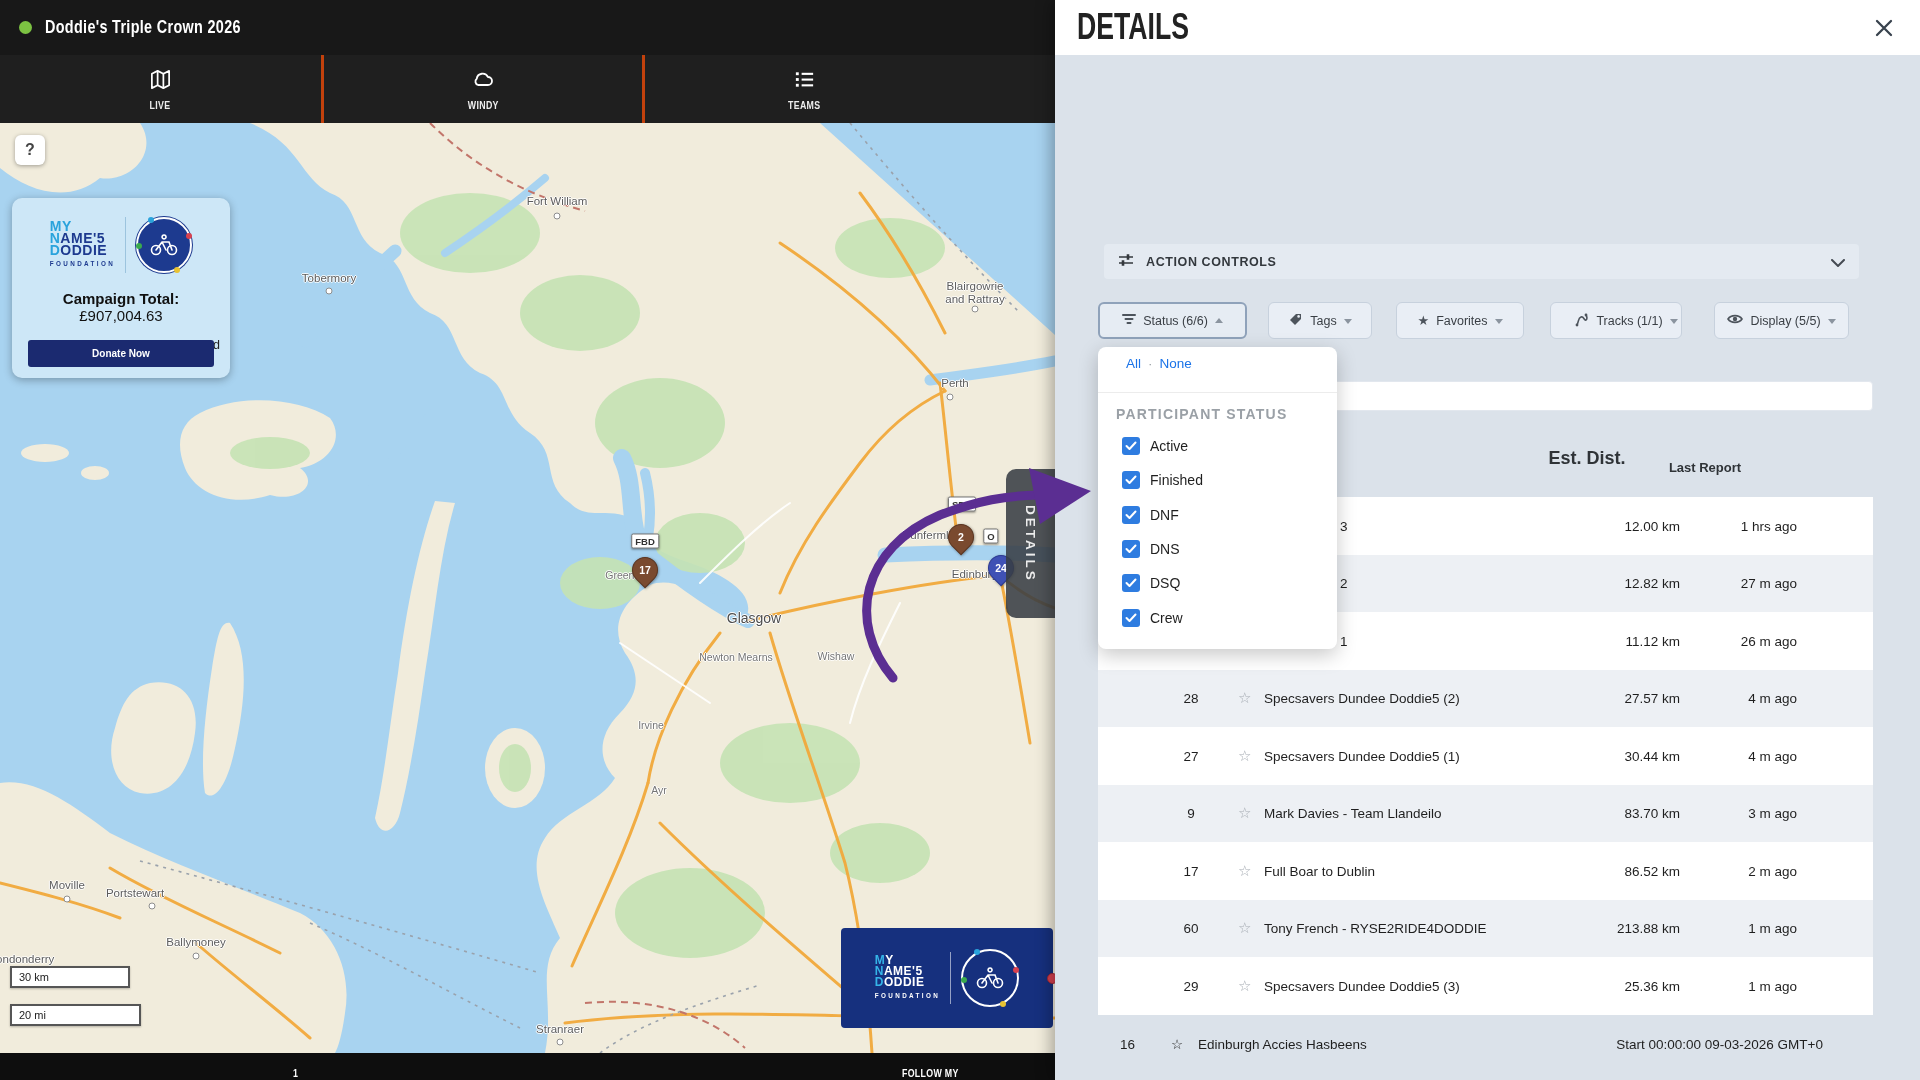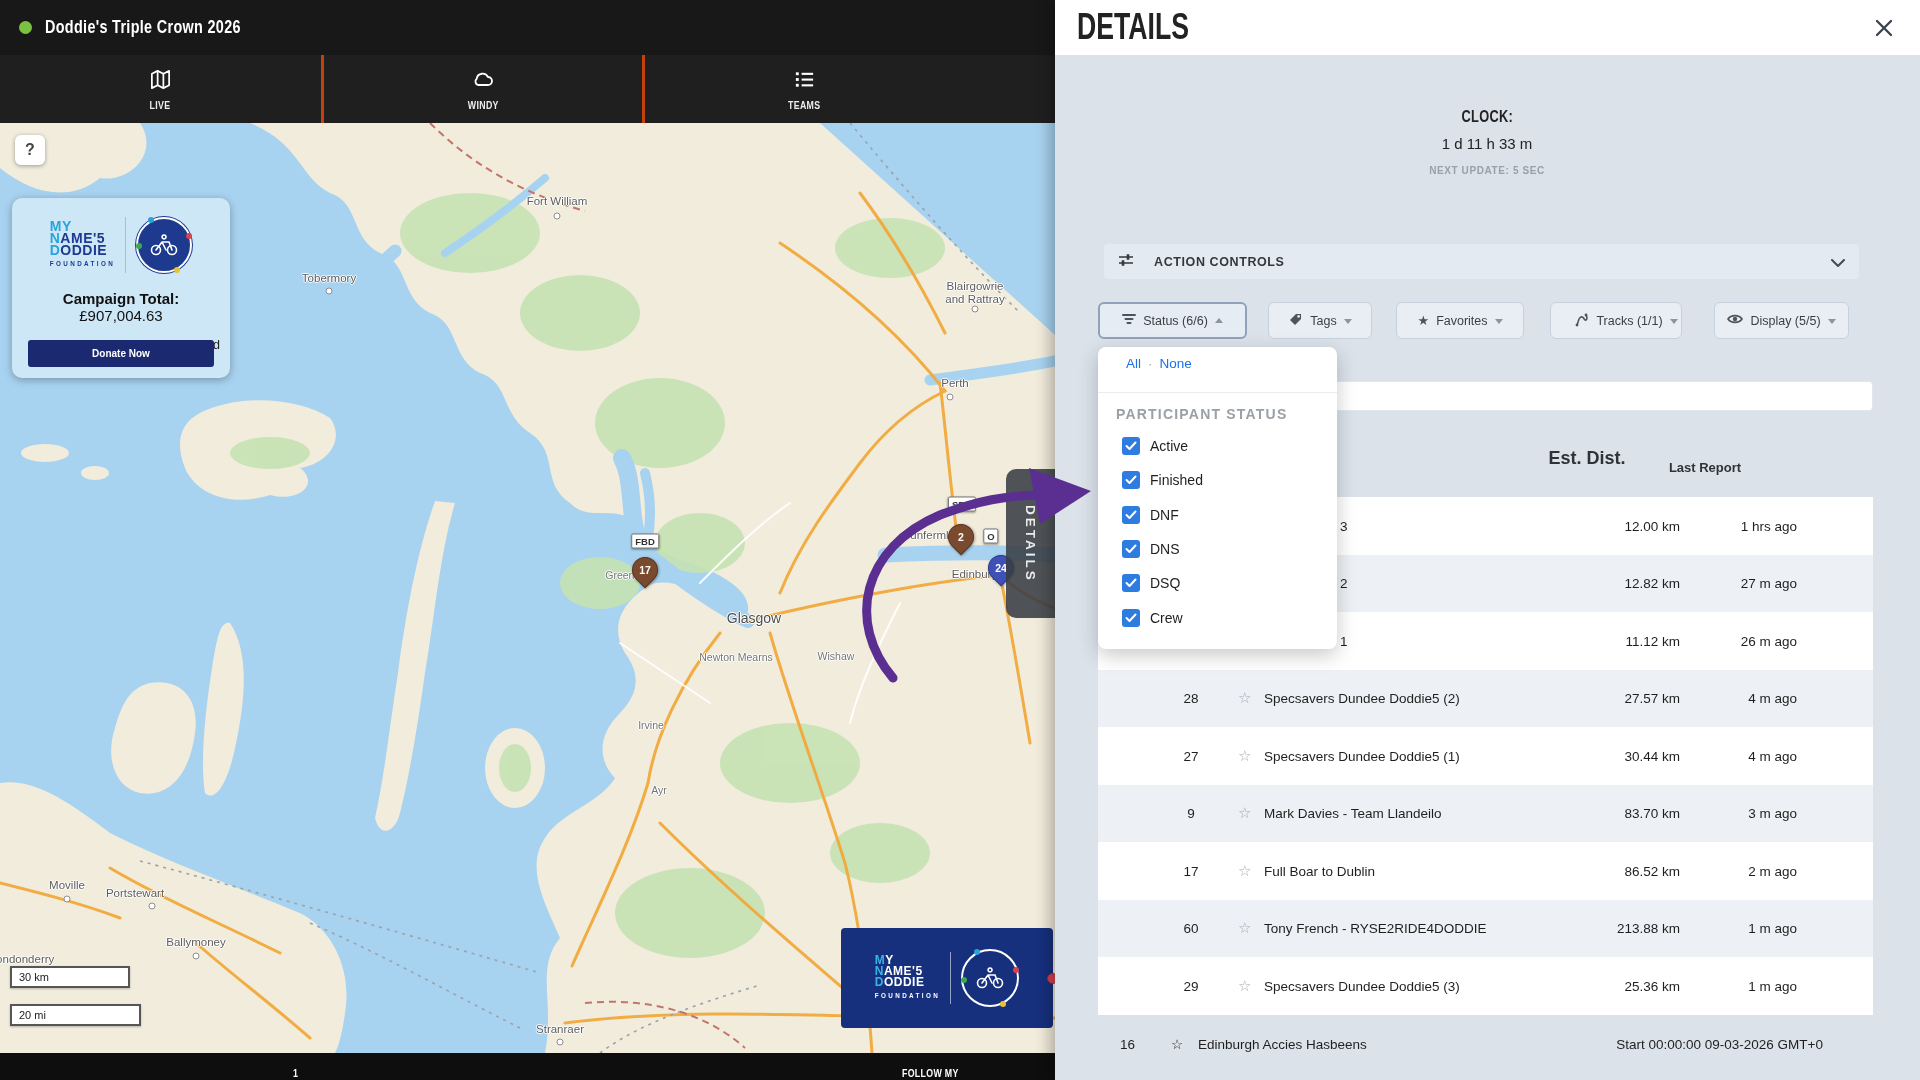--- a/index.html
+++ b/index.html
@@ -83,21 +83,21 @@
   .panel-header{position:absolute;left:0;top:0;width:865px;height:55px;background:#fff;}
   .panel-title{position:absolute;left:22px;top:6px;font-size:37px;font-weight:700;color:#222;
                transform:scaleX(.72);transform-origin:0 0;letter-spacing:0;}
   .close-btn{position:absolute;right:24px;top:16px;width:24px;height:24px;cursor:pointer;display:flex;
              align-items:center;justify-content:center;}
   .clock-wrap{position:absolute;left:132px;top:108px;width:600px;text-align:center;}
   .clock-label{font-size:16px;font-weight:700;color:#222;}
   .clock-value{font-size:15px;color:#222;margin-top:9px;}
   .clock-next{font-size:10px;color:#97a1ab;letter-spacing:.6px;margin-top:13px;font-weight:700;}
   .ac-bar{position:absolute;left:49px;top:244px;width:755px;height:35px;background:#e4eaf1;border-radius:4px;
-          display:flex;align-items:center;padding:0 14px;gap:20px;cursor:pointer;}
+          display:flex;align-items:center;padding:0 14px;gap:12px;cursor:pointer;}
   .ac-label{font-size:12.5px;font-weight:700;color:#33383d;letter-spacing:.6px;}
   .ac-chev{margin-left:auto;}
   .fbtn{position:absolute;top:302px;height:37px;background:#e9eef5;border:1px solid #c7d1dd;border-radius:6px;
         display:flex;align-items:center;justify-content:center;gap:7px;font-size:12.5px;color:#3a3f45;cursor:pointer;}
   .fbtn.active{border:2px solid #8fa2ba;background:#e6ecf3;}
   .f0{left:43px;width:149px;} .f1{left:213px;width:104px;} .f2{left:341px;width:128px;}
   .f3{left:495px;width:132px;padding-left:20px;} .f4{left:659px;width:135px;}
   .caret-dn{width:0;height:0;border:4px solid transparent;border-top:5px solid #8b949f;margin-top:5px;}
   .caret-up{width:0;height:0;border:4px solid transparent;border-bottom:5px solid #8b949f;margin-bottom:5px;}
   .star-glyph{font-size:13px;color:#4d545c;}
@@ -392,25 +392,20 @@
   <div class="panel">
     <div class="panel-header">
       <div class="panel-title">DETAILS</div>
       <div class="close-btn">
         <svg width="20" height="20" viewBox="0 0 20 20" stroke="#39434e" stroke-width="2.3" stroke-linecap="round">
             <path d="M3 3 L17 17 M17 3 L3 17"></path>
           </svg>
       </div>
     </div>
 
-    <div class="clock-wrap">
-      <div class="clock-label"><span class="cnc">CLOCK:</span></div>
-      <div class="clock-value">1 d 11 h 33 m</div>
-      <div class="clock-next">NEXT UPDATE: 5 SEC</div>
-    </div>
 
     <div class="ac-bar">
       <span>
         <svg width="16" height="16" viewBox="0 0 16 16" stroke="#33383d" fill="none">
             <path d="M1 5 H15 M1 11 H15" stroke-width="1.6"></path>
             <path d="M10 2.2 V7.8 M5 8.2 V13.8" stroke-width="2.6"></path>
           </svg>
       </span>
       <span class="ac-label">ACTION CONTROLS</span>
       <span class="ac-chev">

